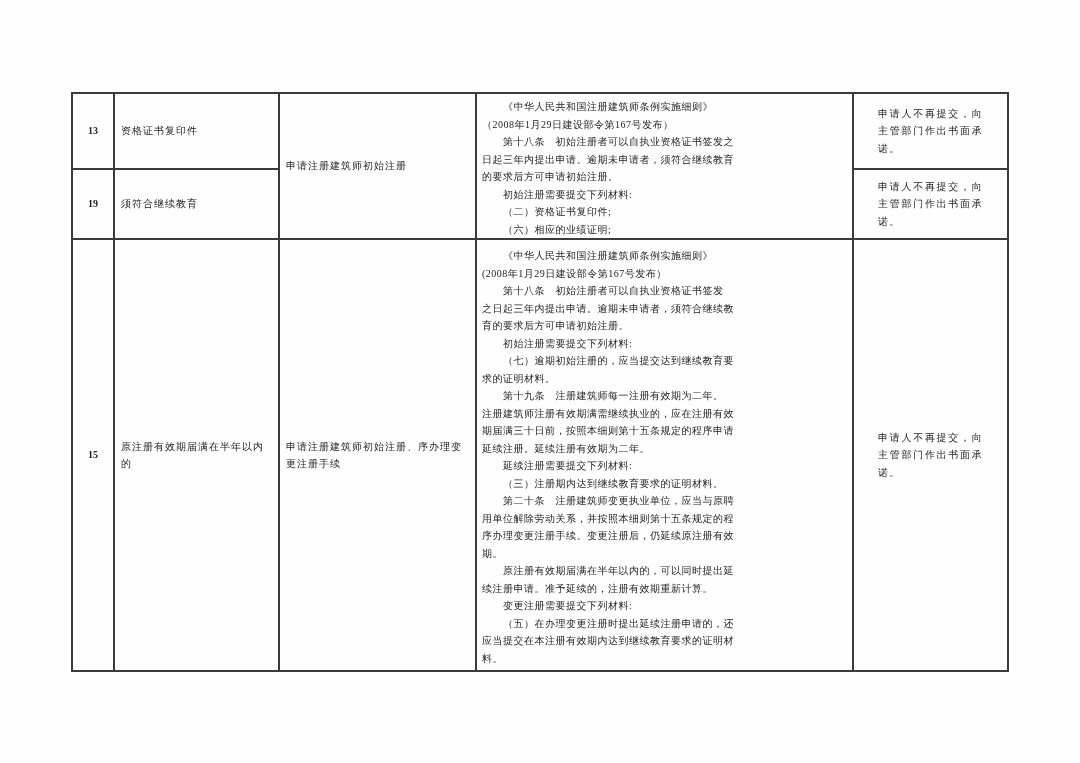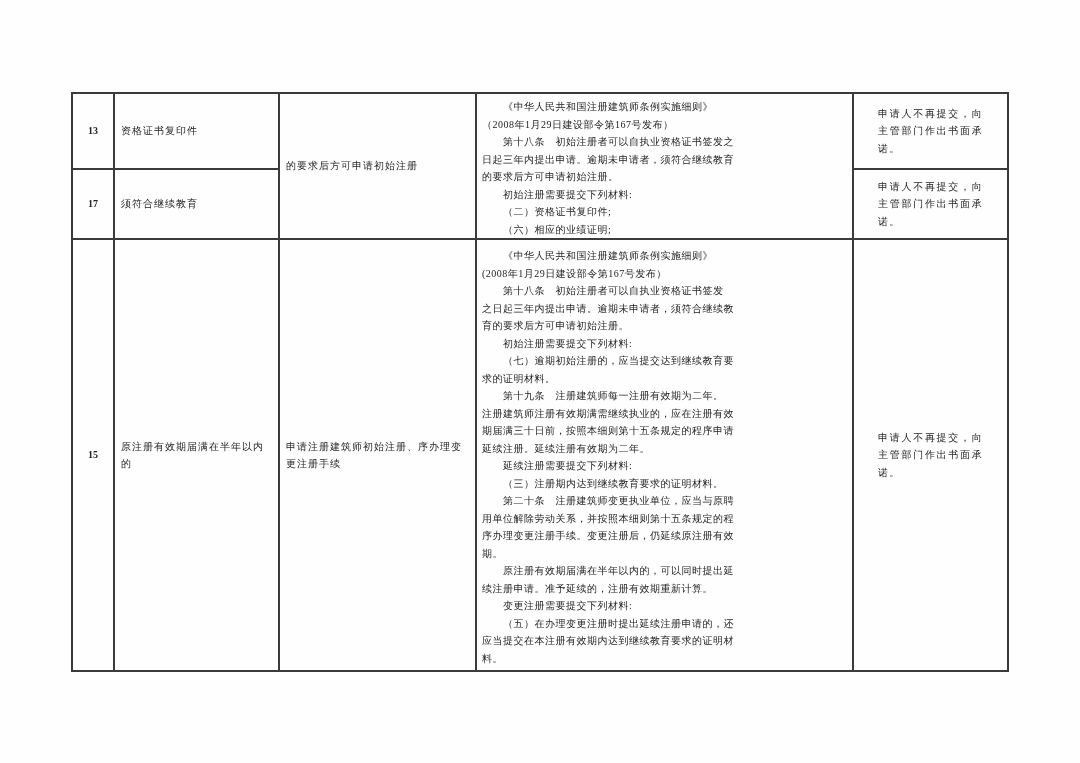--- a/index.html
+++ b/index.html
@@ -70,33 +70,33 @@
       <col style="width:42px">
       <col style="width:165px">
       <col style="width:197px">
       <col style="width:377px">
       <col style="width:155px">
     </colgroup>
     <tbody>
       <tr class="row-13">
         <td class="c-no">13</td>
         <td class="c-item">资格证书复印件</td>
-        <td class="c-scope" rowspan="2">的要求后方可申请初始注册</td>
+        <td class="c-scope" rowspan="2">申请注册建筑师初始注册</td>
         <td class="c-basis" rowspan="2">　　《中华人民共和国注册建筑师条例实施细则》
 （2008年1月29日建设部令第167号发布）
 　　第十八条　初始注册者可以自执业资格证书签发之
 日起三年内提出申请。逾期未申请者，须符合继续教育
 的要求后方可申请初始注册。
 　　初始注册需要提交下列材料:
 　　（二）资格证书复印件;
 　　（六）相应的业绩证明;</td>
         <td class="c-commit">申请人不再提交，向主管部门作出书面承诺。</td>
       </tr>
       <tr class="row-14">
-        <td class="c-no">17</td>
+        <td class="c-no">19</td>
         <td class="c-item">须符合继续教育</td>
         <td class="c-commit">申请人不再提交，向主管部门作出书面承诺。</td>
       </tr>
       <tr class="row-15">
         <td class="c-no">15</td>
         <td class="c-item">原注册有效期届满在半年以内的</td>
         <td class="c-scope">申请注册建筑师初始注册、序办理变更注册手续</td>
         <td class="c-basis">　　《中华人民共和国注册建筑师条例实施细则》
 (2008年1月29日建设部令第167号发布）
 　　第十八条　初始注册者可以自执业资格证书签发

